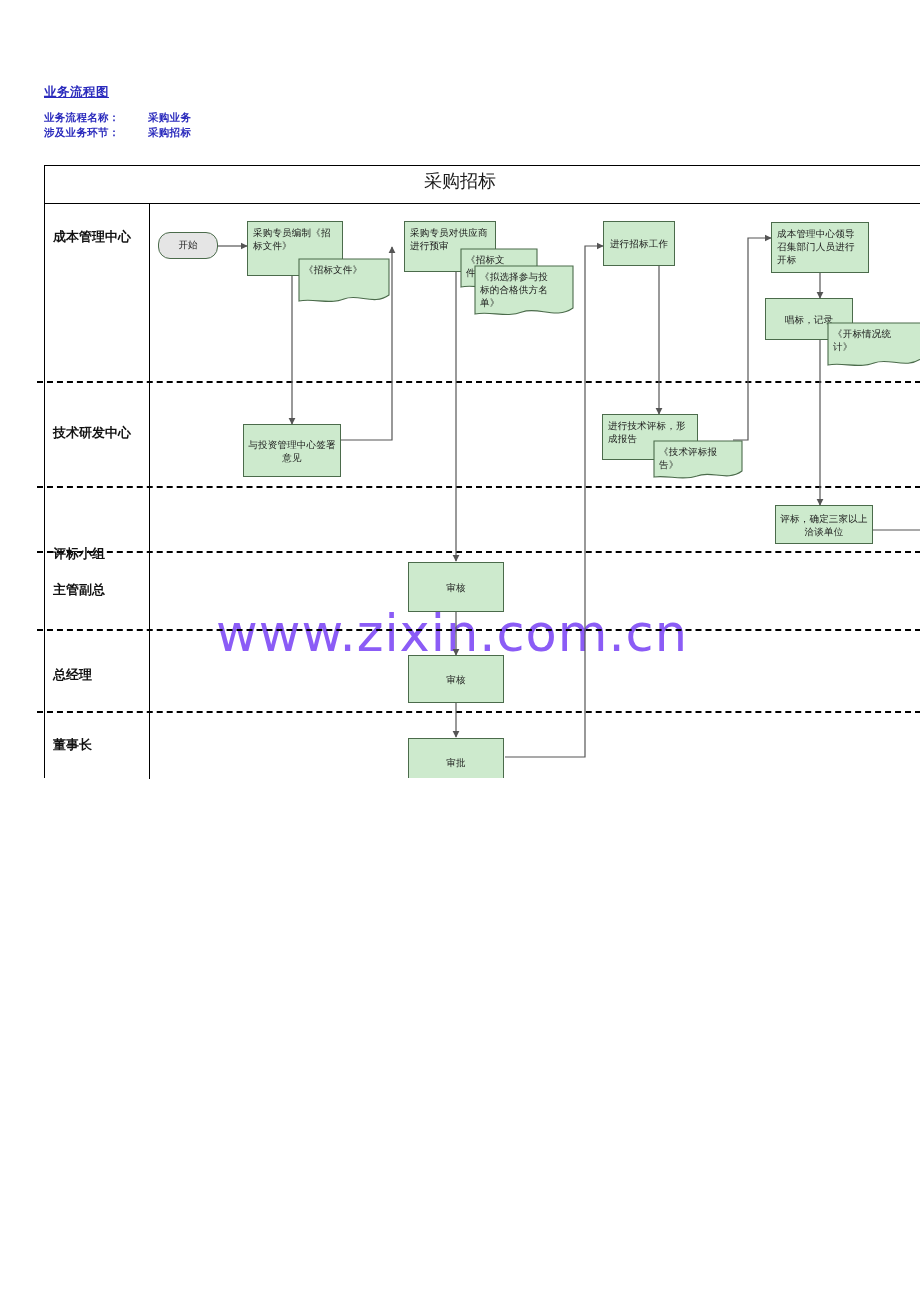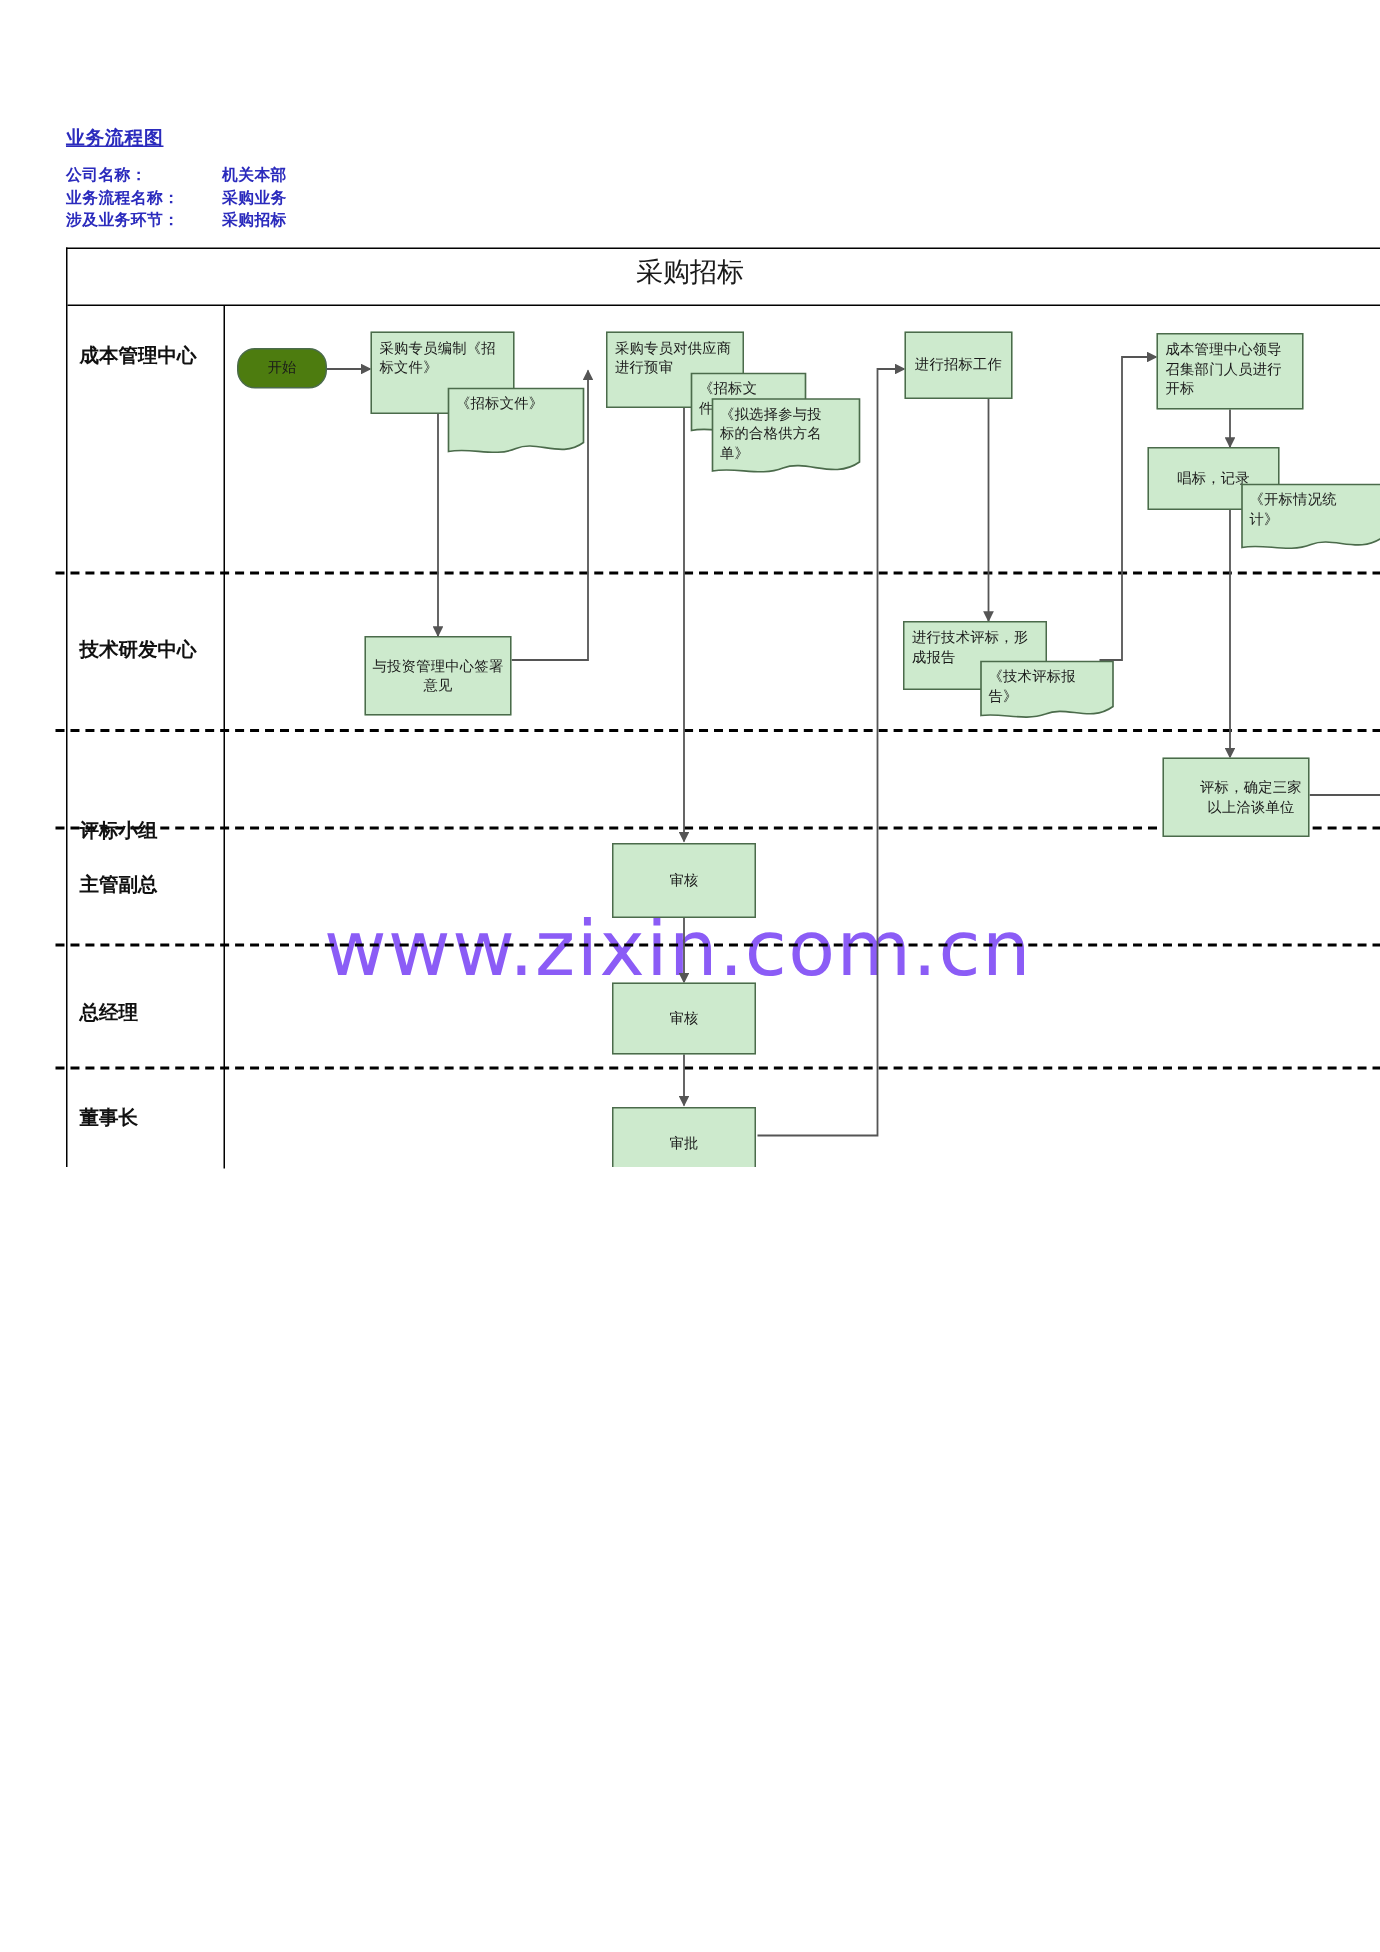--- a/index.html
+++ b/index.html
@@ -115,21 +115,21 @@
   .node.center {
     display: flex;
     align-items: center;
     justify-content: center;
     text-align: center;
   }
   .node.center .txt { padding: 0 4px; }
 
   .terminator {
     position: absolute;
-    background: #4d7c0f;
+    background: #e5e5e5;
     border: 1.1px solid #4b6b4b;
     border-radius: 12px;
     box-sizing: border-box;
     display: flex;
     align-items: center;
     justify-content: center;
     font-size: 9.5px;
     color: #1a1a1a;
   }
 
@@ -175,24 +175,20 @@
     user-select: none;
   }
 </style>
 </head>
 <body>
 
 <div id="meta-block">
   <div id="doc-title">业务流程图</div>
 
   <div class="meta-row">
-    <span class="meta-label">公司名称：</span>
-    <span class="meta-value">机关本部</span>
-  </div>
-  <div class="meta-row">
     <span class="meta-label">业务流程名称：</span>
     <span class="meta-value">采购业务</span>
   </div>
   <div class="meta-row">
     <span class="meta-label">涉及业务环节：</span>
     <span class="meta-value">采购招标</span>
   </div>
 </div>
 
 <div id="watermark">www.zixin.com.cn</div>
@@ -313,21 +309,21 @@
   <span class="txt">进行技术评标，形成报告</span>
 </div>
 
 <div class="doc" style="left:653px; top:440px; width:90px; height:42px;">
   <svg width="90" height="42" viewBox="0 0 90 42">
     <path d="M1,1 H89 V31 C74,42 58,30 44,36 C30,41 15,35 1,37 Z" fill="#cdeacd" stroke="#4b6b4b" stroke-width="1.1"></path>
   </svg>
   <span class="doctxt">《技术评标报告》</span>
 </div>
 
-<div class="node center" style="left:775px; top:505px; width:98px; height:53px;padding-left:20px;">
+<div class="node center" style="left:775px; top:505px; width:98px; height:39px;">
   <span class="txt">评标，确定三家以上洽谈单位</span>
 </div>
 
 <div class="node center" style="left:408px; top:562px; width:96px; height:50px;">
   <span class="txt">审核</span>
 </div>
 
 <div class="node center" style="left:408px; top:655px; width:96px; height:48px;">
   <span class="txt">审核</span>
 </div>

